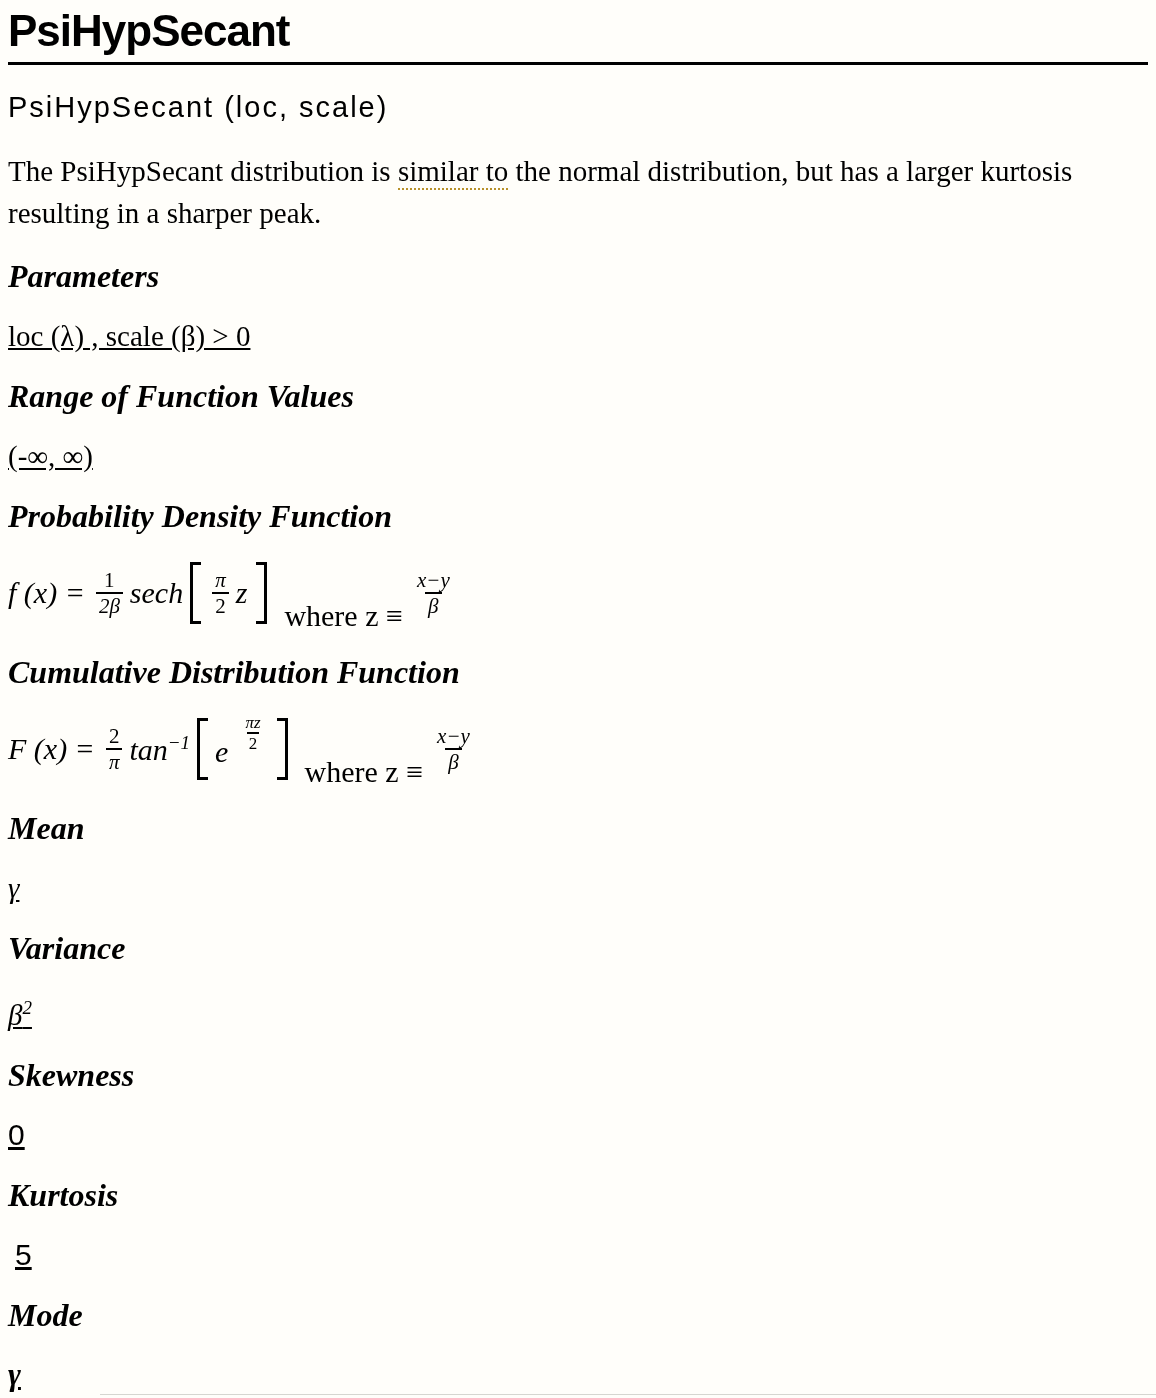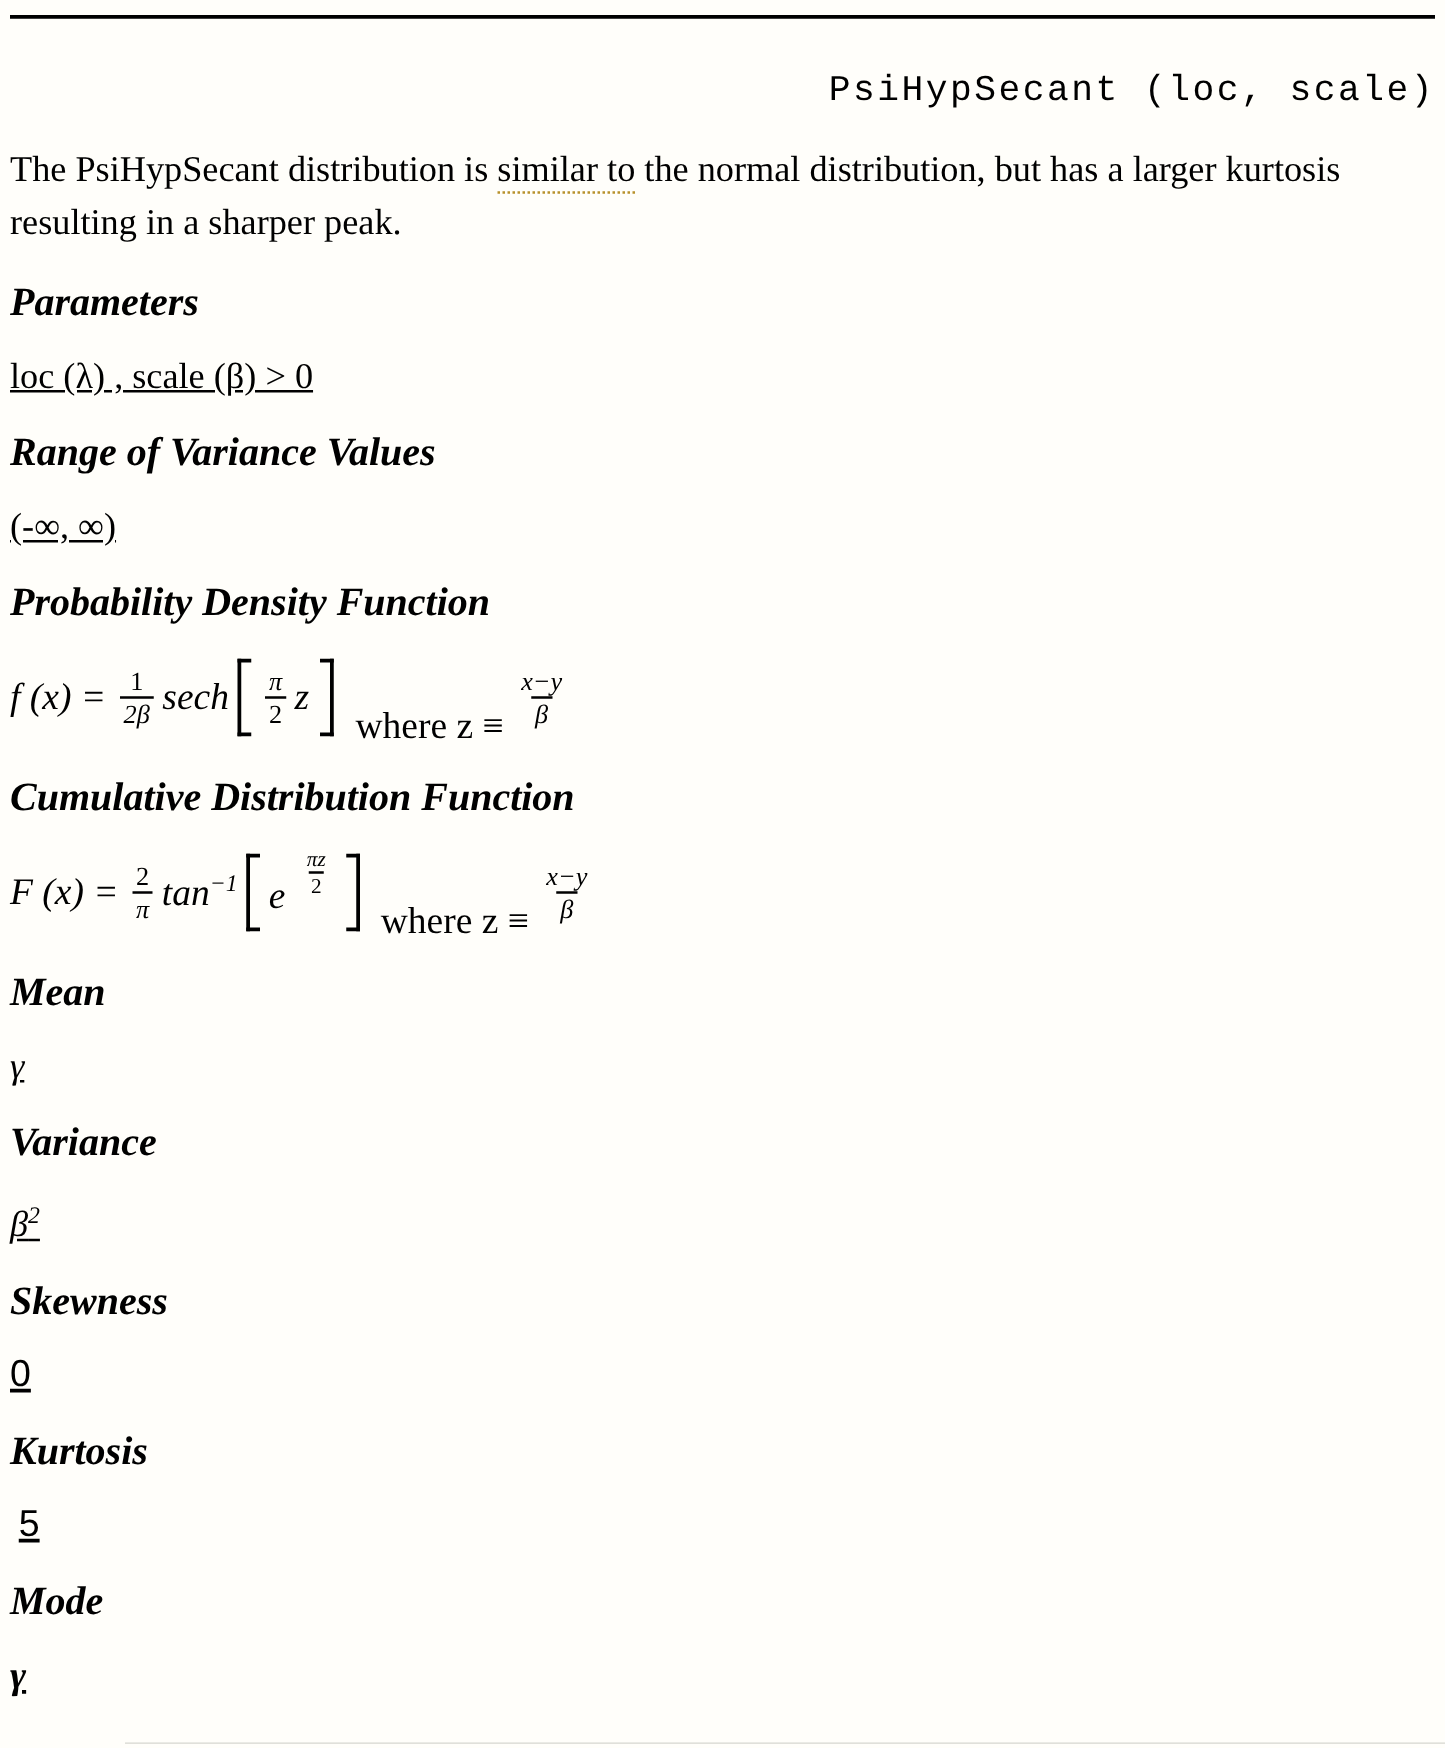--- a/index.html
+++ b/index.html
@@ -22,26 +22,25 @@
     margin: 0;
     letter-spacing: -1px;
   }
   .title-rule {
     border: none;
     border-top: 3px solid #000;
     width: 1140px;
     margin: 6px 0 0 0;
   }
   .signature {
-    font-family: Liberation Mono, monospace;
+    font-family: Liberation Sans, sans-serif;
     font-size: 29px;
     letter-spacing: 2px;
-    margin-top: 41px;
+    margin-top: 26px;
     white-space: pre;
-    text-align: right;
   }
   p.description {
     font-size: 29px;
     line-height: 42px;
     max-width: 1100px;
     margin: 26px 0 0 0;
   }
   .spellcheck {
     border-bottom: 2px dotted #b8912b;
     padding-bottom: 1px;
@@ -112,31 +111,32 @@
     bottom: 3px;
     left: 100px;
     right: 0;
     border-top: 1px solid #d6d6d0;
   }
 </style>
 </head>
 <body>
 
 <header>
+  <h1 class="page-title">PsiHypSecant</h1>
   <hr class="title-rule">
 </header>
 
 <div class="signature">PsiHypSecant (loc, scale)</div>
 
 <p class="description"><span>The PsiHypSecant distribution is </span><span class="spellcheck" style="border-bottom-color: rgb(184, 145, 43);">similar to</span><span> the normal distribution, but has a larger kurtosis resulting in a sharper peak.</span></p>
 
 <h2 class="sec">Parameters</h2>
 <p class="val">loc (λ) , scale (β) &gt; 0</p>
 
-<h2 class="sec">Range of Variance Values</h2>
+<h2 class="sec">Range of Function Values</h2>
 <p class="val">(-∞, ∞)</p>
 
 <h2 class="sec">Probability Density Function</h2>
 <div class="formula">
   <span class="mi">f (x) =</span>
   <span class="frac">
     <span class="num">1</span>
     <span class="den mi">2β</span>
   </span>
   <span class="mi">sech</span>

